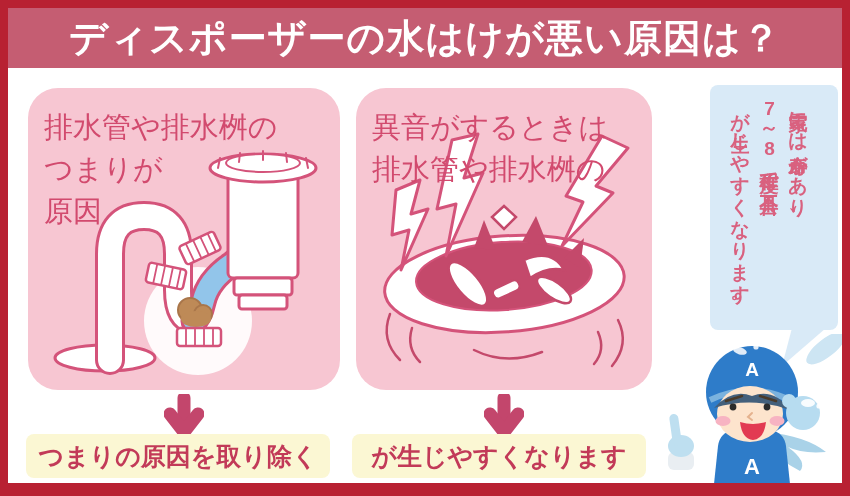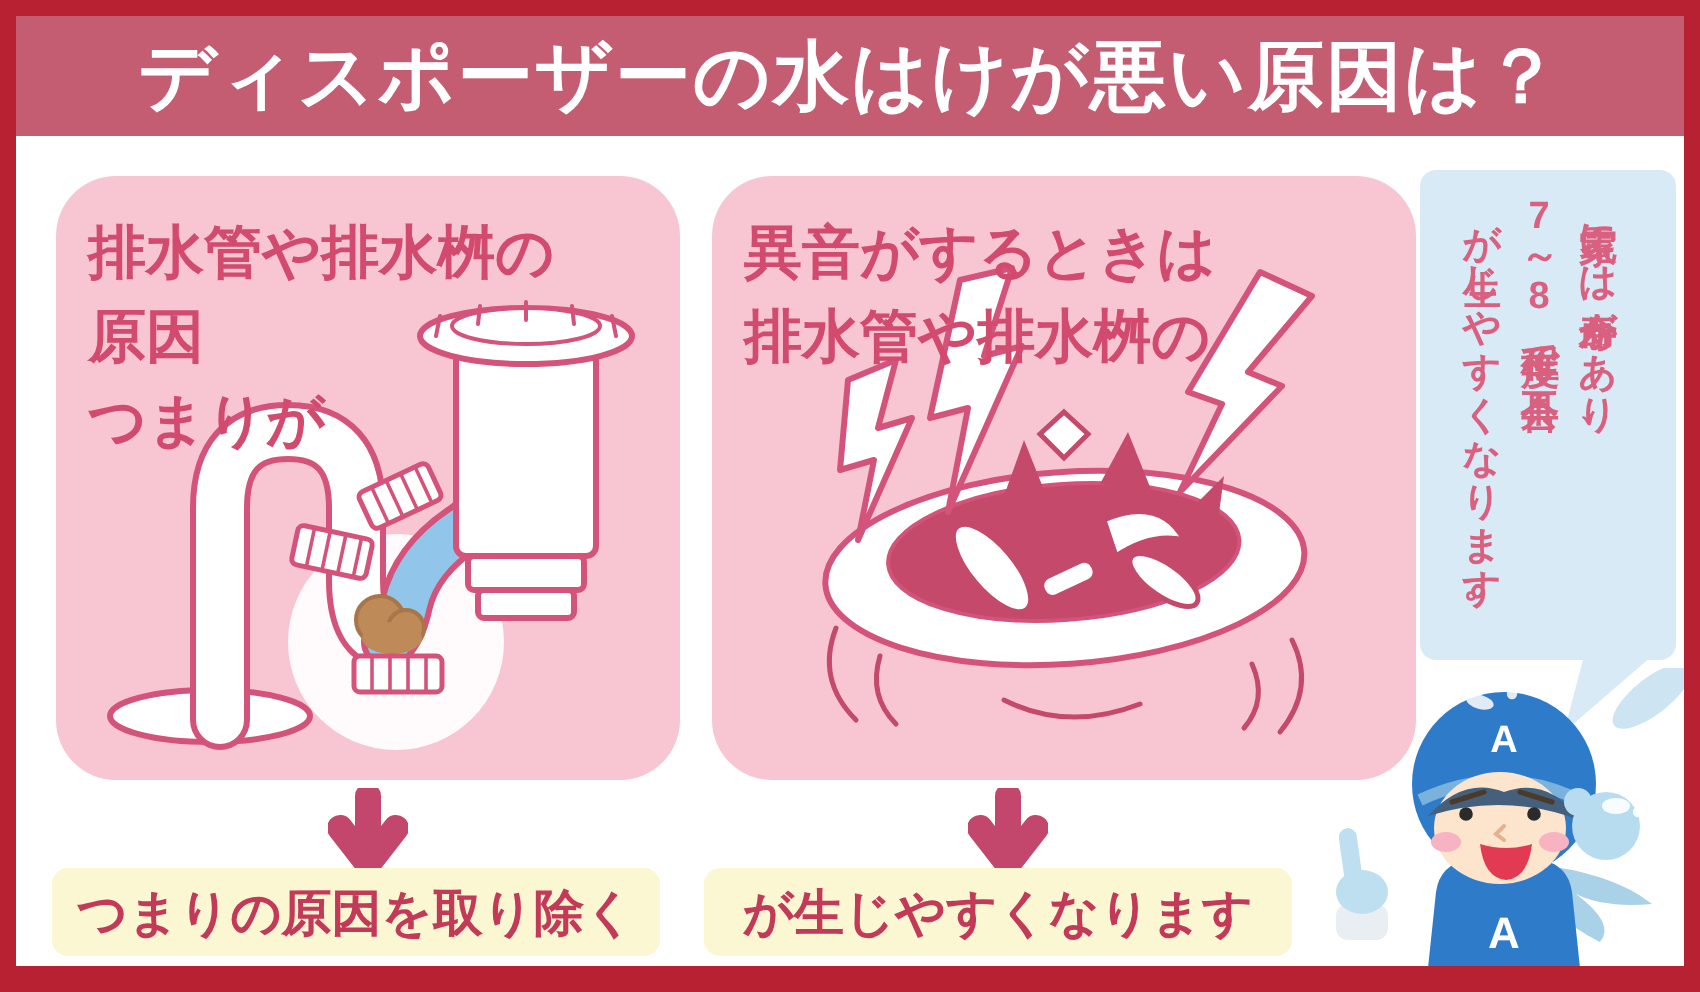--- a/index.html
+++ b/index.html
@@ -16,24 +16,24 @@
     display:flex;align-items:center;justify-content:center;
   }
   .title-band h1{
     margin:0;color:#ffffff;font-size:38px;font-weight:bold;letter-spacing:1px;white-space:nowrap;
   }
   
   .panel{
     top:80px;height:302px;background:#f7c6d2;border-radius:30px;overflow:hidden;
   }
   .panel-left{left:20px;width:312px;}
-  .panel-right{left:348px;width:352px;}
+  .panel-right{left:348px;width:296px;}
   .panel-heading{
     position:absolute;left:0;top:0;padding:18px 14px 0 16px;z-index:2;
-    color:#d24a6e;font-size:29px;font-weight:bold;line-height:1.45;white-space:nowrap;
+    color:#d24a6e;font-size:29px;font-weight:normal;line-height:1.45;white-space:nowrap;
   }
   .panel-art{position:absolute;left:0;top:0;width:100%;height:100%;z-index:1;}
   
   .down-arrow{top:386px;width:40px;height:44px;}
   .arrow-left{left:156px;}
   .arrow-right{left:476px;}
   
   .action-box{
     top:426px;height:44px;background:#fbf7d3;border-radius:8px;
     display:flex;align-items:center;justify-content:center;
@@ -61,22 +61,22 @@
 
 <div class="stage">
 
   <div class="abs title-band">
     <h1>ディスポーザーの水はけが悪い原因は？</h1>
   </div>
 
   <div class="abs panel panel-left">
     <div class="panel-heading">
       <div>排水管や排水桝の</div>
+      <div>つまりが</div>
       <div>原因</div>
-      <div>つまりが</div>
     </div>
     <svg class="panel-art" viewBox="0 0 312 302">
 
       <circle cx="170" cy="233" r="54" fill="#ffffff" opacity="0.9"></circle>
 
       <ellipse cx="77" cy="270" rx="50" ry="13" fill="#ffffff" stroke="#d4537a" stroke-width="3"></ellipse>
 
       <path d="M 82,272 L 82,166 Q 82,128 116,128 Q 150,128 150,166 L 150,202 Q 150,228 164,232" fill="none" stroke="#d4537a" stroke-width="30" stroke-linecap="round"></path>
       <path d="M 82,272 L 82,166 Q 82,128 116,128 Q 150,128 150,166 L 150,202 Q 150,228 164,232" fill="none" stroke="#ffffff" stroke-width="24" stroke-linecap="round"></path>
 

